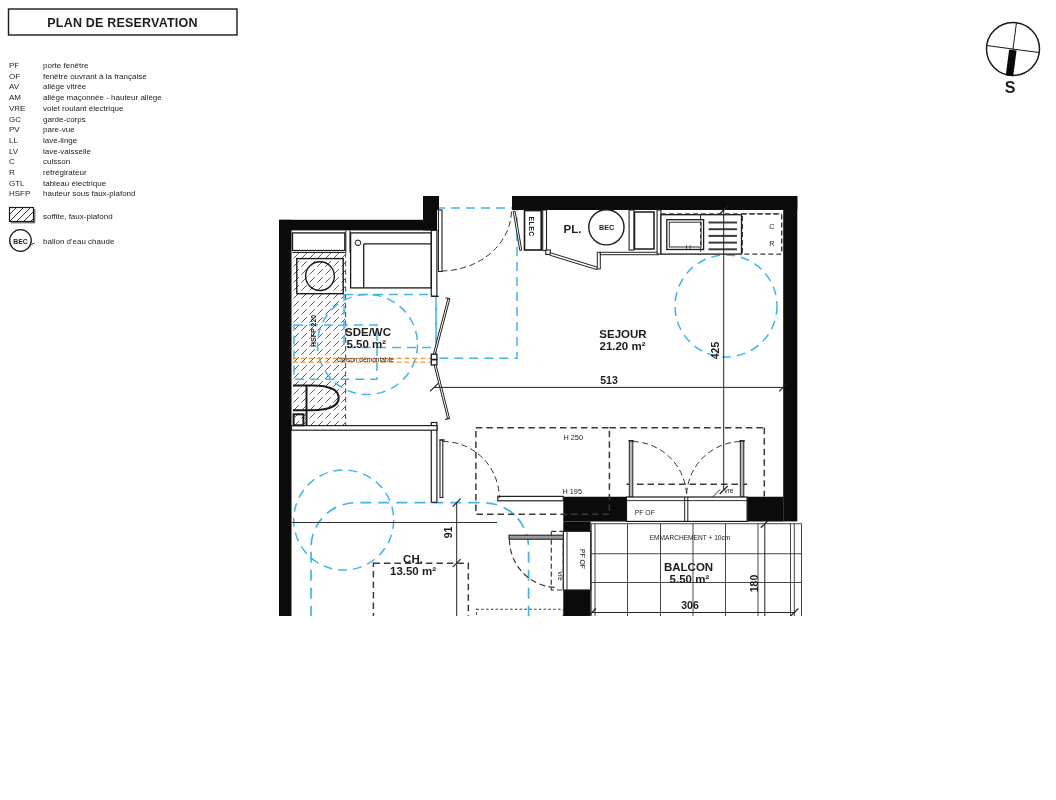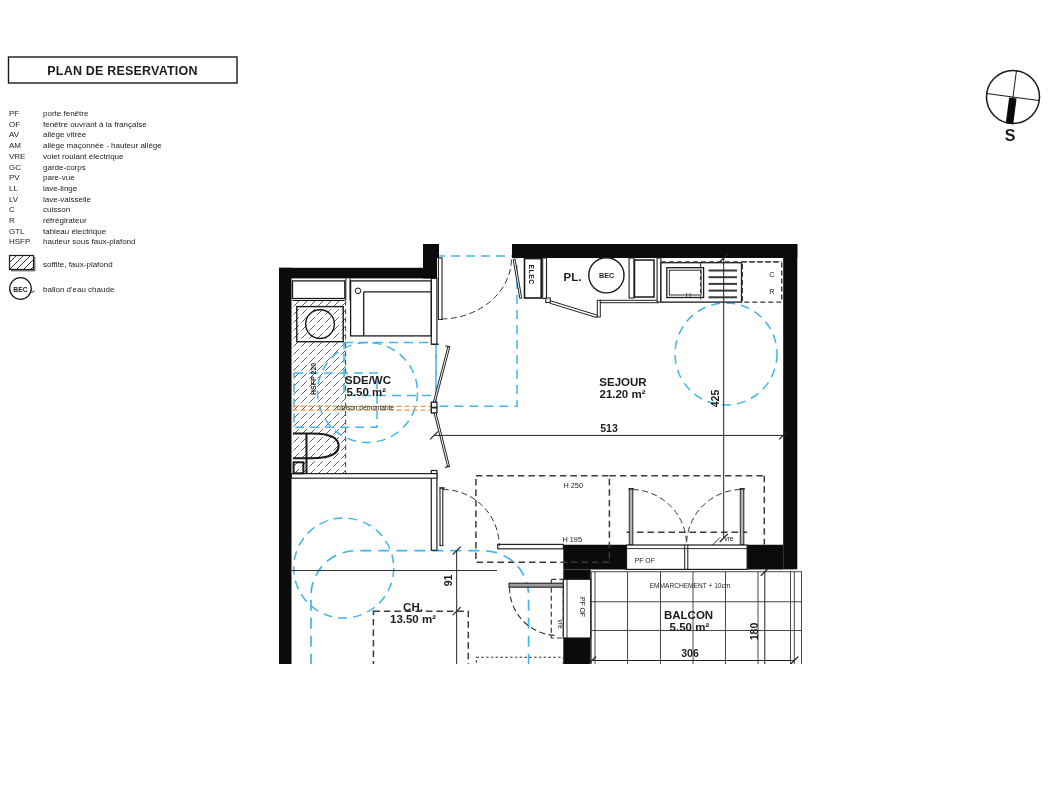--- a/index.html
+++ b/index.html
@@ -1,17 +1,17 @@
 <!DOCTYPE html>
 <html><head>
 <meta charset="utf-8">
 <style>
   html,body{margin:0;padding:0;background:#ffffff;}
   #page{position:relative;width:1056px;height:616px;background:#fff;overflow:hidden;
-        font-family:"Liberation Sans", sans-serif;margin-top:48px;}
+        font-family:"Liberation Sans", sans-serif;}
   svg{position:absolute;left:0;top:0;}
   text{fill:#1c1c1c;}
 </style>
 </head>
 <body>
 <div id="page">
 <svg width="1056" height="800" viewBox="0 0 1056 800">
 <defs>
   <pattern id="hatch" width="8" height="8" patternUnits="userSpaceOnUse">
     <path d="M-2,10 L10,-2 M-2,2 L2,-2 M6,10 L10,6" stroke="#4a4a4a" stroke-width="0.9" fill="none" stroke-dasharray="7 3.5"></path>

